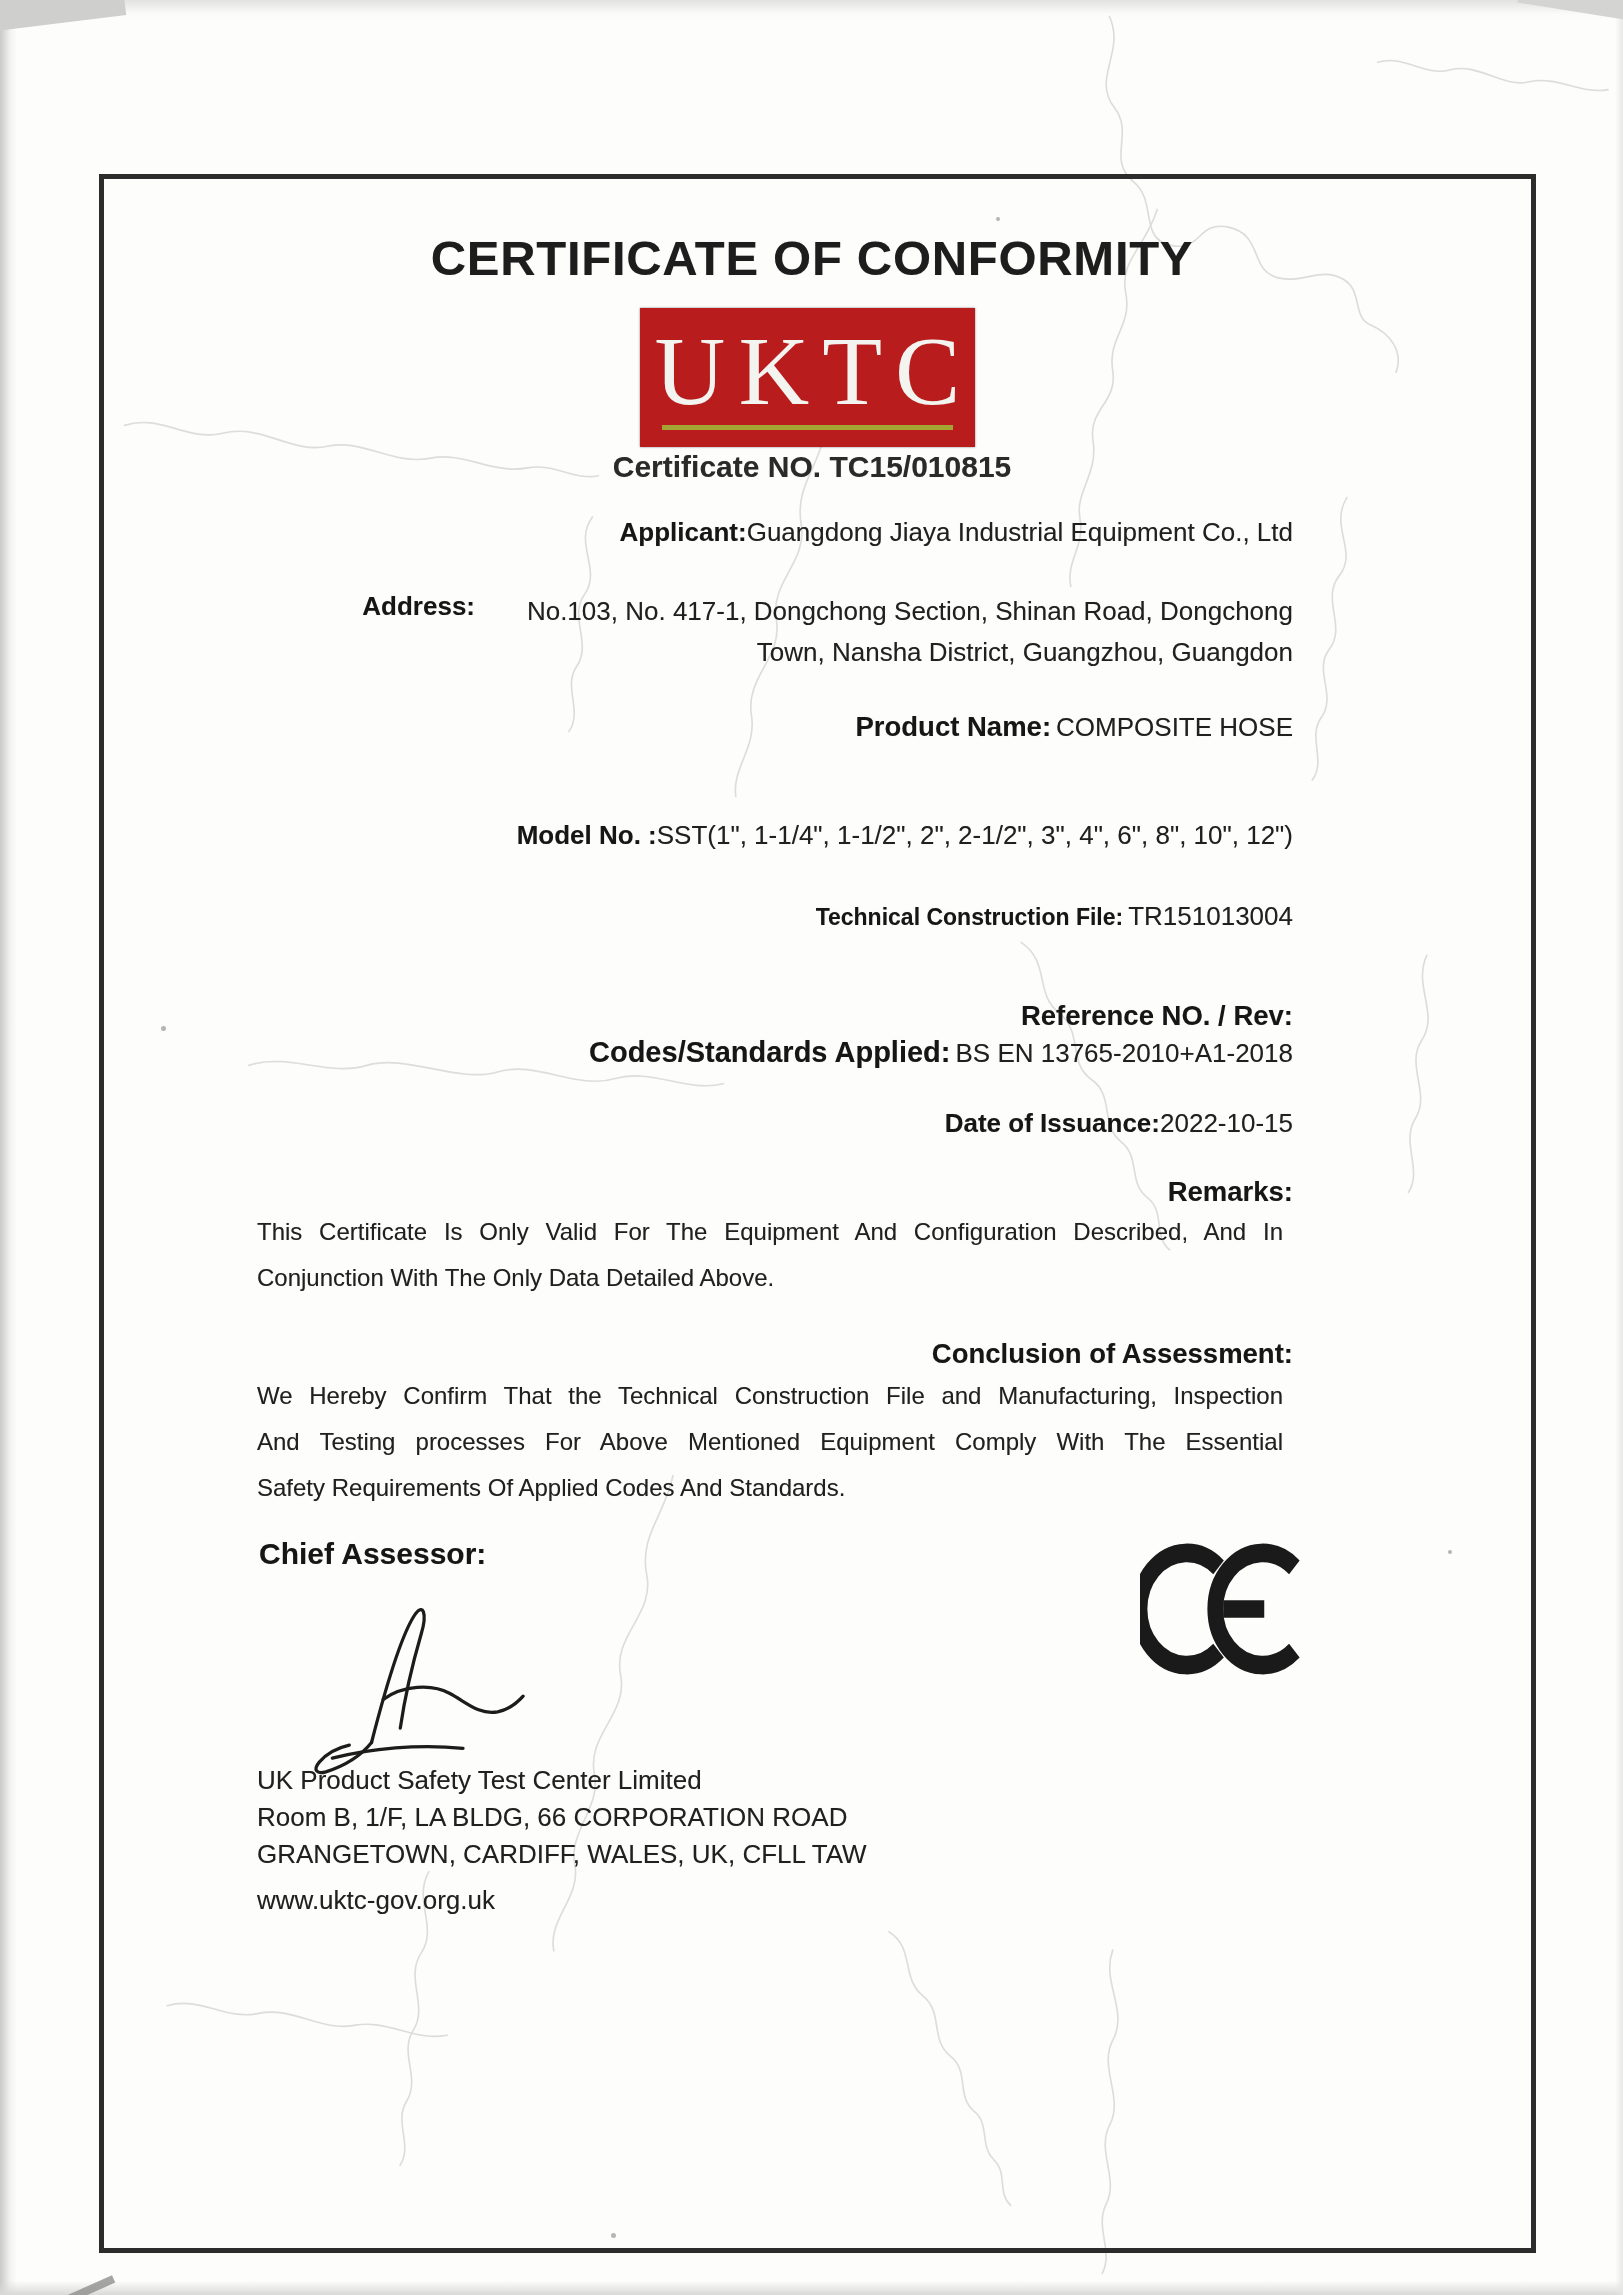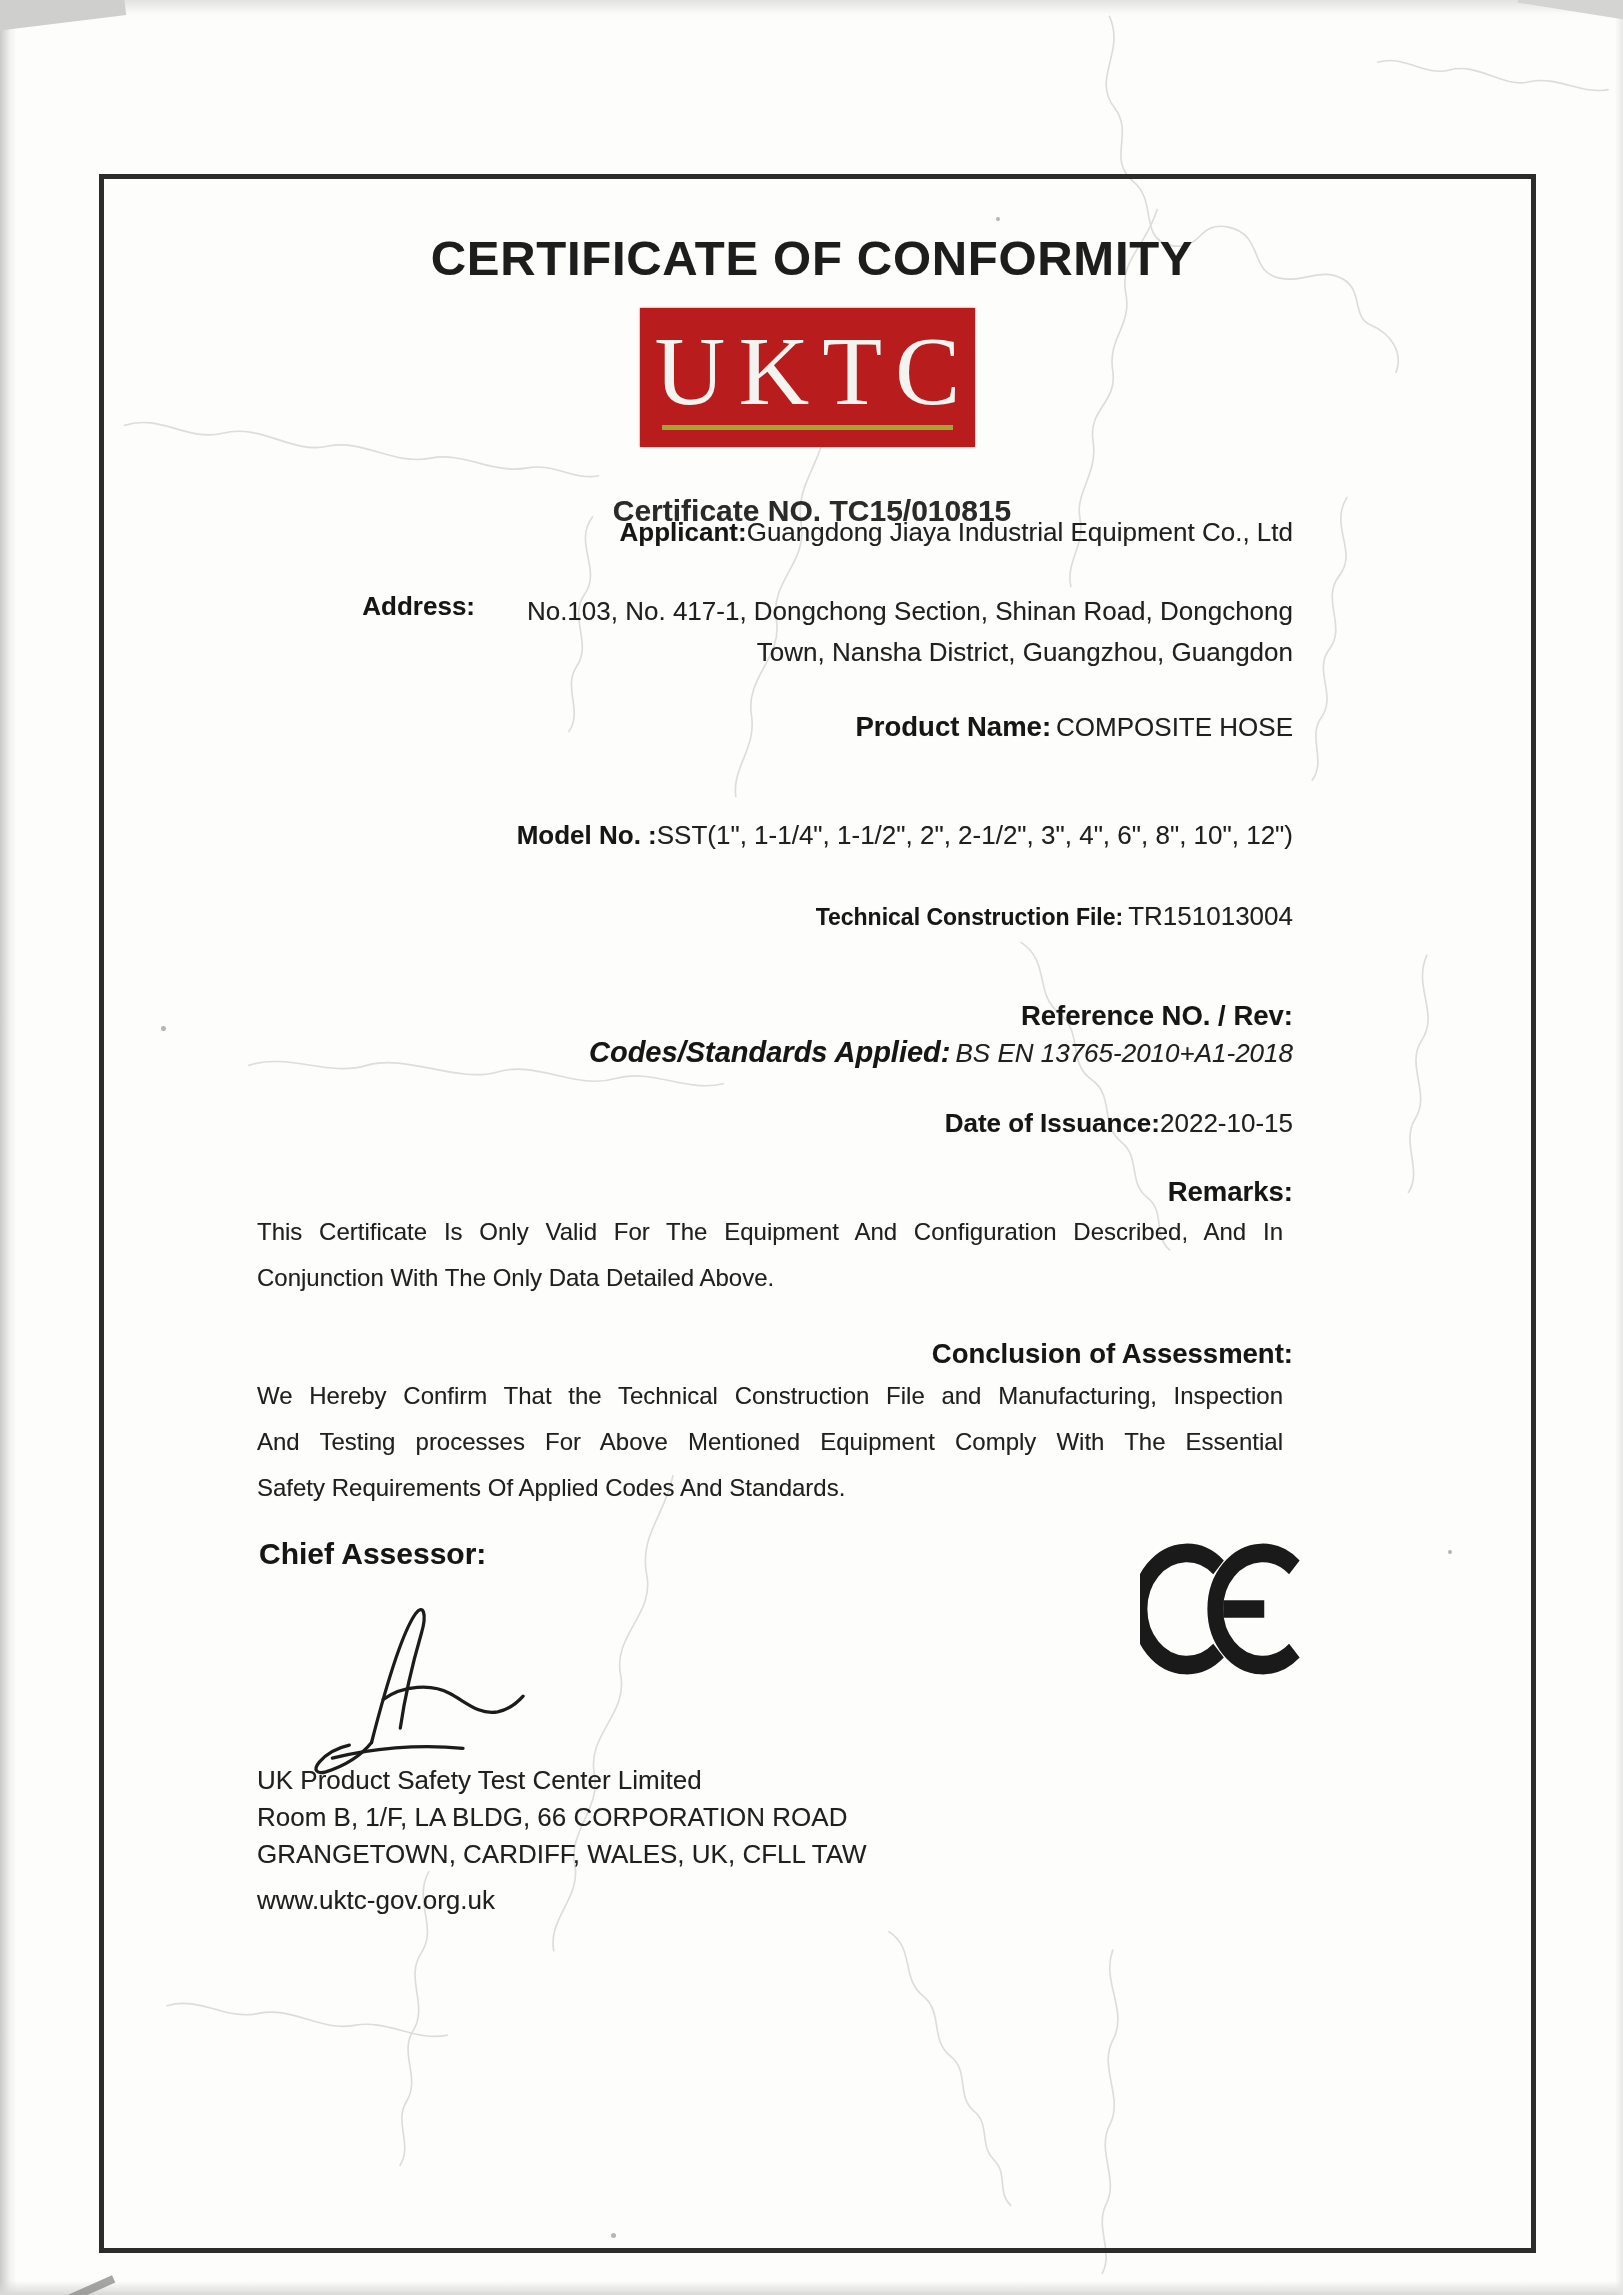--- a/index.html
+++ b/index.html
@@ -35,21 +35,21 @@
   .title { left:0; right:0; top:230px; text-align:center;
            font-size:49px; font-weight:bold; letter-spacing:0.7px; color:#1d1d1d; }
 
   .logo { position:absolute; z-index:3; left:640px; top:308px; width:335px; height:139px;
           background:#b91c1c; text-align:center; box-shadow:0 0 2px rgba(0,0,0,.5); }
   .logo-text { font-family:"Liberation Serif", serif; font-size:98px; color:#f3f3f0;
                letter-spacing:13px; padding-left:13px; line-height:126px; }
   .logo-underline { position:absolute; left:22px; right:22px; bottom:17px; height:4.6px;
                     background:#a4a434; }
 
-  .certno { left:0; right:0; top:450px; text-align:center; font-size:30px; font-weight:bold; color:#2a2a2a;margin-top:44px; }
+  .certno { left:0; right:0; top:450px; text-align:center; font-size:30px; font-weight:bold; color:#2a2a2a; }
 
   .row { left:259px; width:1034px; font-size:26px; white-space:nowrap; color:#202020;text-align:right; }
   .lbl { font-weight:bold; color:#161616; }
   .w320 { display:inline-block; width:209px; }
   .w625 { display:inline-block; width:409px; }
   .addr-val { display:inline-block; vertical-align:top; white-space:normal; width:818px; line-height:41px; }
   .gap14 { margin-left:5px; }
 
   .para { left:257px; width:1026px; font-size:24px; line-height:30px; color:#202020; }
   .just { text-align:justify; text-align-last:justify; }
@@ -124,21 +124,21 @@
   </div>
 
   <div class="txt row" style="top:901px;">
     <span class="lbl" style="font-size:23px;">Technical Construction File:</span><span class="gap14">TR151013004</span>
   </div>
 
   <div class="txt row" style="top:1000px;">
     <span class="lbl" style="font-size:27.5px;">Reference NO. / Rev:</span>
   </div>
 
-  <div class="txt row" style="top:1036px;font-style:italic;">
+  <div class="txt row" style="top:1036px;">
     <span class="lbl" style="font-size:29px;">Codes/Standards Applied:</span><span class="gap14">BS EN 13765-2010+A1-2018</span>
   </div>
 
   <div class="txt row" style="top:1108px;">
     <span class="lbl w625">Date of Issuance:</span><span>2022-10-15</span>
   </div>
 
   <div class="txt row" style="top:1176px;">
     <span class="lbl" style="font-size:27.5px;">Remarks:</span>
   </div>

